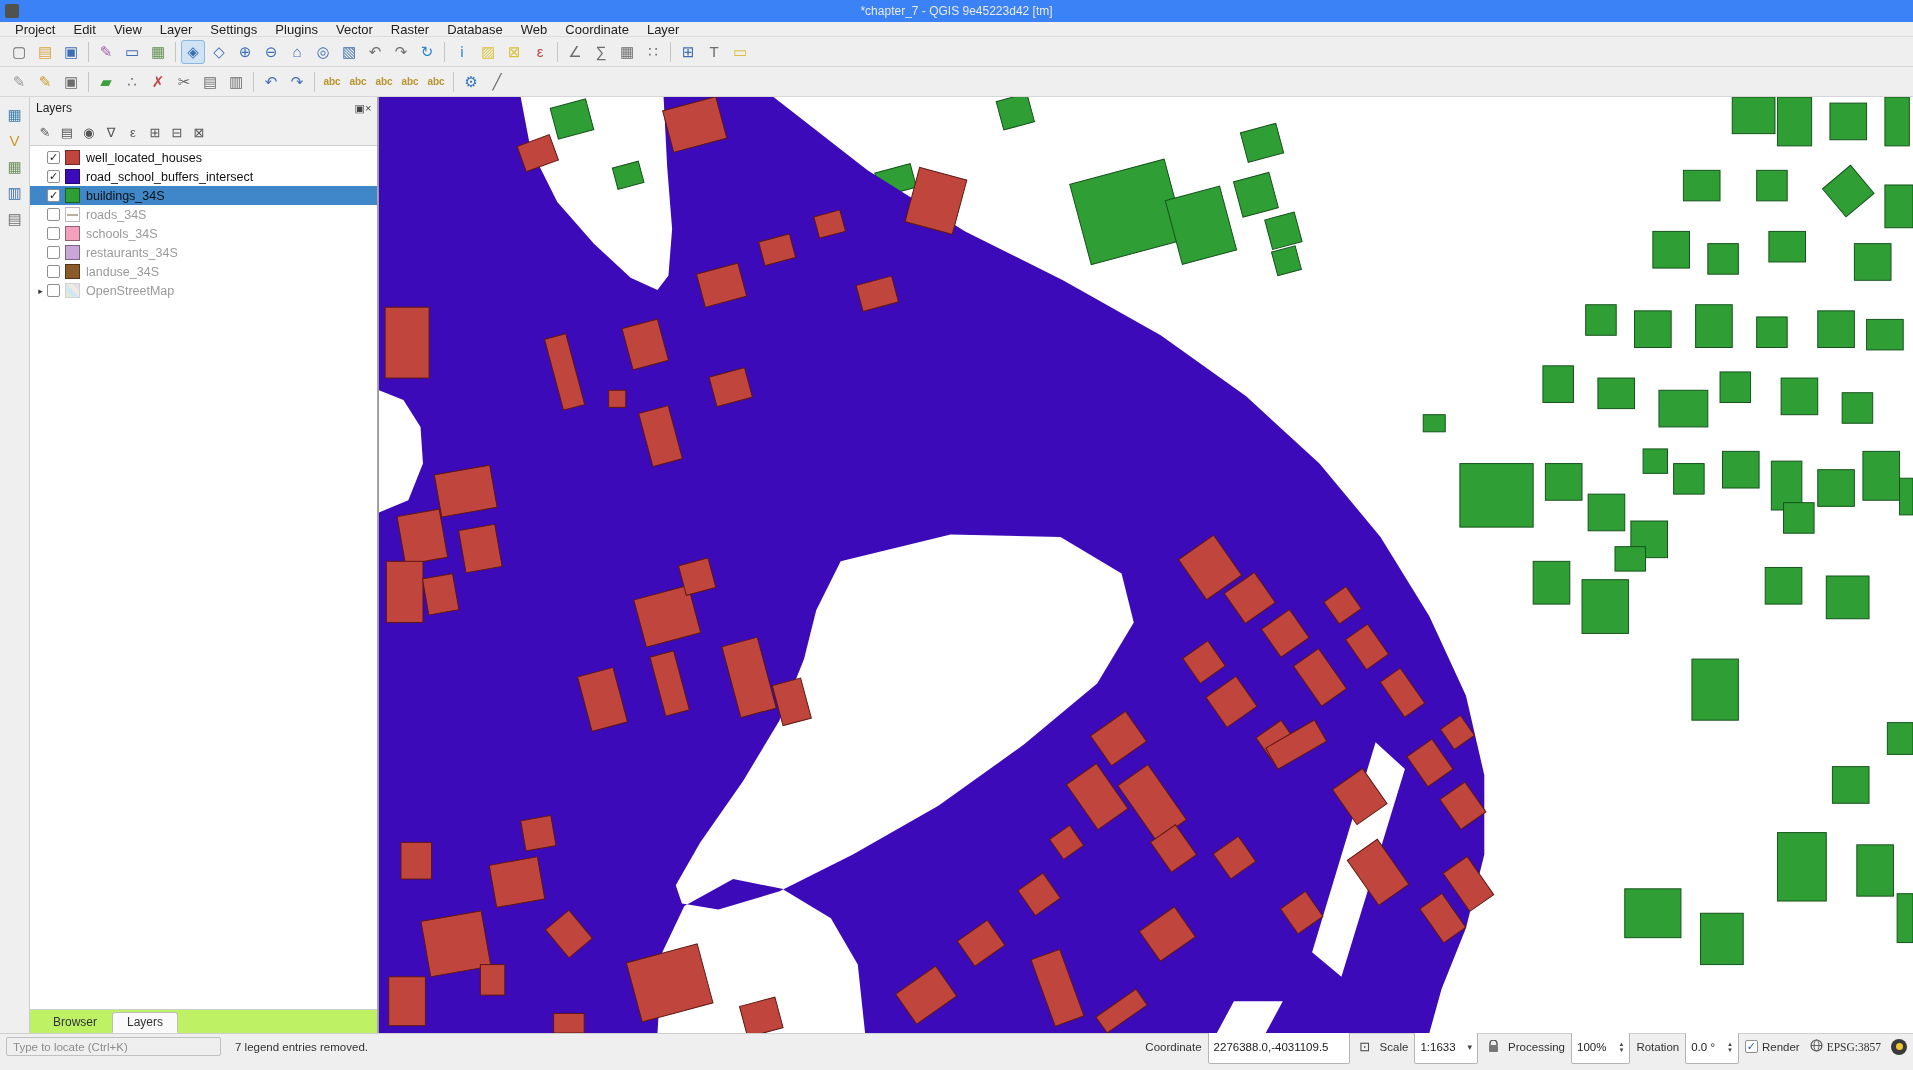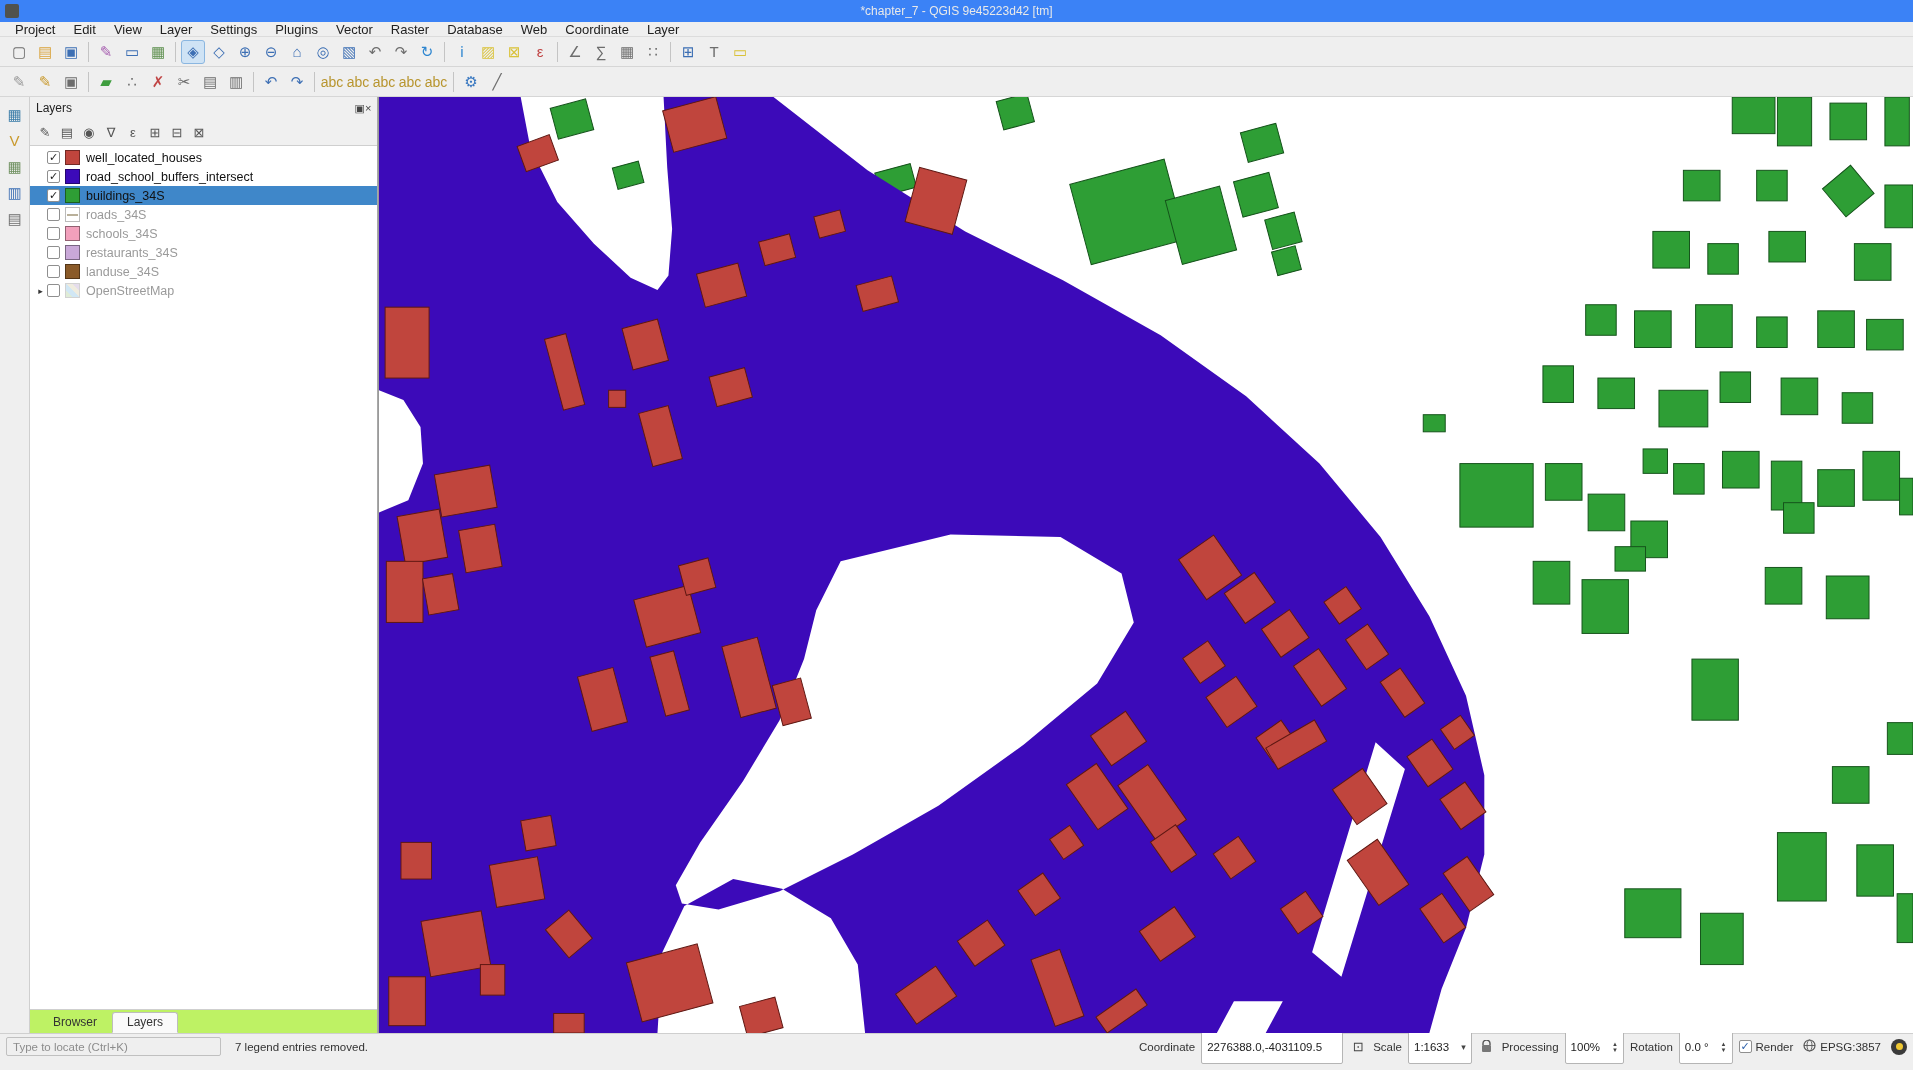--- a/index.html
+++ b/index.html
@@ -12,21 +12,21 @@
   .title-text { color:#e9e9e9; font-size:12px; }
 
   
   .menubar { height:15px; background:#efefef; display:flex; align-items:center; border-bottom:1px solid #dcdcdc; padding-left:6px; }
   .menu-item { padding:0 9px; display:flex; align-items:center; font-size:13px; color:#222; cursor:default; }
 
   
   .toolbar { height:30px; background:#efefef; display:flex; align-items:center; padding-left:6px; border-bottom:1px solid #d6d6d6; }
   .icon-btn { width:24px; height:24px; margin:0 1px; border-radius:3px; display:flex; align-items:center; justify-content:center; border:1px solid transparent; }
   .icon-btn .glyph { font-size:15px; line-height:1; }
-  .icon-btn .glyph.txt { font-size:14px; font-weight:normal; }
+  .icon-btn .glyph.txt { font-size:10px; font-weight:bold; }
   .icon-btn.active { background:#cfe3f5; border:1px solid #8ab6e0; }
   .tbsep { width:1px; height:20px; background:#c4c4c4; margin:0 4px; }
 
   
   .main-row { display:flex; height:936px; }
   .left-rail { width:30px; background:#efefef; border-right:1px solid #cfcfcf; display:flex; flex-direction:column; align-items:center; padding-top:4px; }
   .left-rail .icon-btn { margin:1px 0; }
 
   
   .panel-col { width:348px; display:flex; flex-direction:column; background:#f0f0f0; border-right:1px solid #a8a8a8; }
@@ -64,21 +64,21 @@
   .sb-spacer { flex:1; }
   .sb-label { color:#333; }
   .sb-input, .sb-combo { height:34px; background:#fff; border:1px solid #b5b5b5; border-radius:2px; display:flex; align-items:center; padding:0 5px; font-size:11.5px; color:#222; }
   .sb-input.coord { width:142px; }
   .sb-combo { gap:12px; }
   .dd { font-size:9px; color:#444; }
   .spin-arrows { display:flex; flex-direction:column; font-size:6px; line-height:6px; color:#444; }
   .sb-icon { width:18px; height:18px; display:flex; align-items:center; justify-content:center; color:#444; font-size:13px; }
   .sb-check { display:flex; align-items:center; gap:4px; }
   .sb-check .cb { width:13px; height:13px; background:#fff; border:1px solid #8f8f8f; border-radius:2px; font-size:11px; line-height:11px; text-align:center; color:#2a5faa; }
-  .sb-crs { display:flex; align-items:center; gap:4px; padding:0 4px; }
+  .sb-crs { display:flex; align-items:center; gap:4px; padding:0 4px;font-family:Liberation Serif, serif; }
   .sb-bubble { width:16px; height:16px; border-radius:50%; background:#3a3a3a; display:flex; align-items:center; justify-content:center; }
   .sb-bubble::after { content:""; width:7px; height:7px; border-radius:50%; background:#f0c832; }
 </style>
 </head>
 <body>
 
 <div class="titlebar">
   <div class="title-icon"></div>
   <div class="title-text">*chapter_7 - QGIS 9e45223d42 [tm]</div>
 </div>

